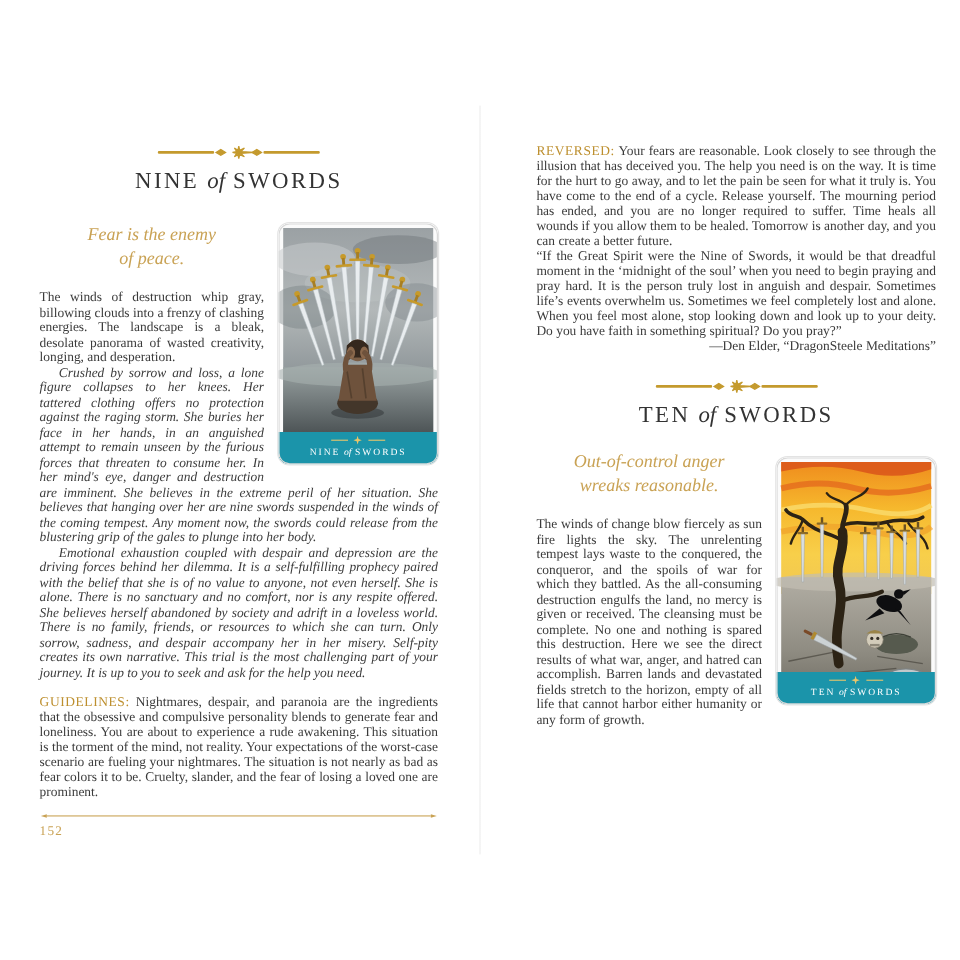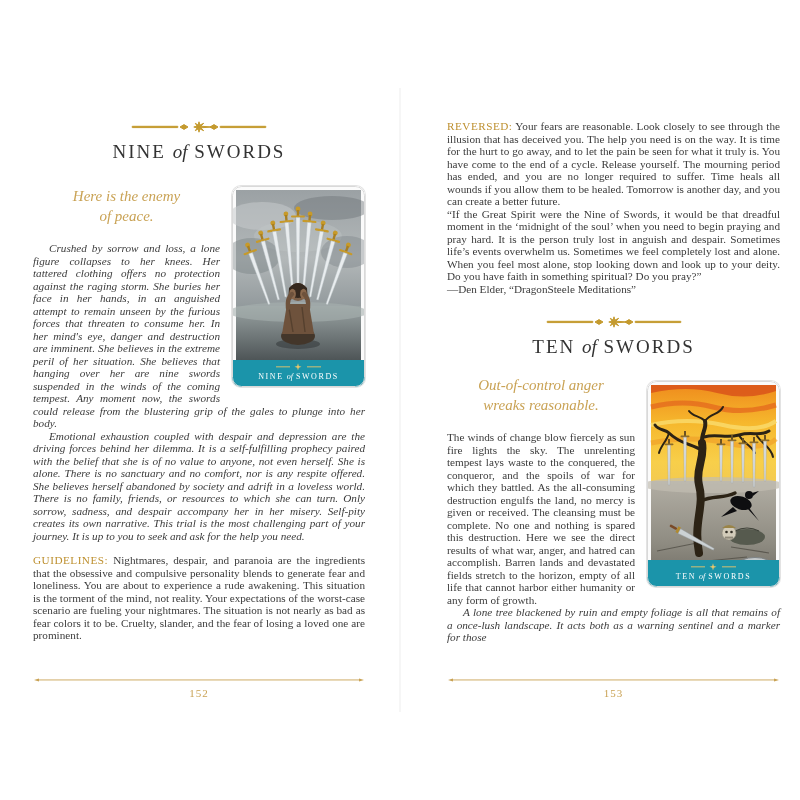--- a/index.html
+++ b/index.html
@@ -28,25 +28,25 @@
   .gold-quote{font-style:italic;color:#c9a254;font-size:15px;line-height:20px;
      text-align:center;white-space:pre-line;margin:22px 6px 16px 0;}
   .page-right .gold-quote{margin-top:16px;}
 
   p.body{margin:0;}
   p.body.indent{text-indent:16px;font-style:italic;}
   .label{color:#bd8f2e;letter-spacing:0.5px;}
   .spacer{height:12px;}
 
   .quote-block{margin:14px 6px 0 18px;}
-  .attribution{margin:7px 6px 0 18px;text-align:left;}
+  .attribution{margin:7px 6px 0 18px;text-align:right;}
 
   .section-break{margin-top:20px;}
 
-  .footer{position:absolute;left:0;width:100%;text-align:center;}
+  .footer{position:absolute;left:0;width:100%;text-align:left;}
   .page-left .footer{top:556px;}
   .page-right .footer{top:556px;}
   .footer .rule{display:block;margin:0 auto;}
   .footer .pagenum{display:block;margin-top:3px;color:#c9a254;font-size:11px;letter-spacing:1px;}
 
   .banner-caption{font-size:8px;letter-spacing:1.6px;fill:#ffffff;}
   .banner-caption .of{font-style:italic;letter-spacing:0;}
 </style>
 </head>
 <body>
@@ -168,23 +168,24 @@
             <rect x="44" y="180.4" width="14" height="0.9" fill="#e9c66a"></rect>
             <rect x="75" y="180.4" width="14" height="0.9" fill="#e9c66a"></rect>
             <polygon points="66,177.2 66.8,179.9 69.5,180.8 66.8,181.7 66,184.4 65.2,181.7 62.5,180.8 65.2,179.9" fill="#e9c66a"></polygon>
             <text class="banner-caption" x="66.5" y="193" text-anchor="middle" font-family="Liberation Serif, serif"><tspan>NINE</tspan><tspan class="of" dx="3">of</tspan><tspan dx="3">SWORDS</tspan></text>
           </g>
           <rect x="0.5" y="0.5" width="132" height="200" rx="9" fill="none" stroke="#d9d9d9"></rect>
         </g>
       </svg>
     </div>
 
-    <div class="gold-quote">Here is the enemy
+    <div class="gold-quote">Fear is the enemy
 of peace.</div>
 
+    <p class="body">The winds of destruction whip gray, billowing clouds into a frenzy of clashing energies. The landscape is a bleak, desolate panorama of wasted creativity, longing, and desperation.</p>
     <p class="body indent">Crushed by sorrow and loss, a lone figure collapses to her knees. Her tattered clothing offers no protection against the raging storm. She buries her face in her hands, in an anguished attempt to remain unseen by the furious forces that threaten to consume her. In her mind's eye, danger and destruction are imminent. She believes in the extreme peril of her situation. She believes that hanging over her are nine swords suspended in the winds of the coming tempest. Any moment now, the swords could release from the blustering grip of the gales to plunge into her body.</p>
     <p class="body indent">Emotional exhaustion coupled with despair and depression are the driving forces behind her dilemma. It is a self-fulfilling prophecy paired with the belief that she is of no value to anyone, not even herself. She is alone. There is no sanctuary and no comfort, nor is any respite offered. She believes herself abandoned by society and adrift in a loveless world. There is no family, friends, or resources to which she can turn. Only sorrow, sadness, and despair accompany her in her misery. Self-pity creates its own narrative. This trial is the most challenging part of your journey. It is up to you to seek and ask for the help you need.</p>
     <div class="spacer"></div>
     <p class="body"><span class="label">GUIDELINES:</span><span> Nightmares, despair, and paranoia are the ingredients that the obsessive and compulsive personality blends to generate fear and loneliness. You are about to experience a rude awakening. This situation is the torment of the mind, not reality. Your expectations of the worst-case scenario are fueling your nightmares. The situation is not nearly as bad as fear colors it to be. Cruelty, slander, and the fear of losing a loved one are prominent.</span></p>
 
     <div class="footer">
       <svg class="rule" width="332" height="8" viewBox="0 0 332 8">
         <rect x="6" y="3.5" width="320" height="0.9" fill="#c9a254"></rect>
         <polygon points="1,4 6,2.6 6,5.4" fill="#c9a254"></polygon>
         <polygon points="331,4 326,2.6 326,5.4" fill="#c9a254"></polygon>
@@ -328,24 +329,15 @@
           </g>
           <rect x="0.5" y="0.5" width="132" height="205" rx="9" fill="none" stroke="#d9d9d9"></rect>
         </g>
       </svg>
     </div>
 
     <div class="gold-quote">Out-of-control anger
 wreaks reasonable.</div>
 
     <p class="body">The winds of change blow fiercely as sun fire lights the sky. The unrelenting tempest lays waste to the conquered, the conqueror, and the spoils of war for which they battled. As the all-consuming destruction engulfs the land, no mercy is given or received. The cleansing must be complete. No one and nothing is spared this destruction. Here we see the direct results of what war, anger, and hatred can accomplish. Barren lands and devastated fields stretch to the horizon, empty of all life that cannot harbor either humanity or any form of growth.</p>
-    <p class="body indent">A lone tree blackened by ruin and empty foliage is all that remains of a once-lush landscape. It acts both as a warning sentinel and a marker for those</p>
-
-    <div class="footer">
-      <svg class="rule" width="333" height="8" viewBox="0 0 333 8">
-        <rect x="6" y="3.5" width="321" height="0.9" fill="#c9a254"></rect>
-        <polygon points="1,4 6,2.6 6,5.4" fill="#c9a254"></polygon>
-        <polygon points="332,4 327,2.6 327,5.4" fill="#c9a254"></polygon>
-      </svg>
-      <span class="pagenum">153</span>
-    </div>
+
   </div>
 </div>
 
 </body></html>

